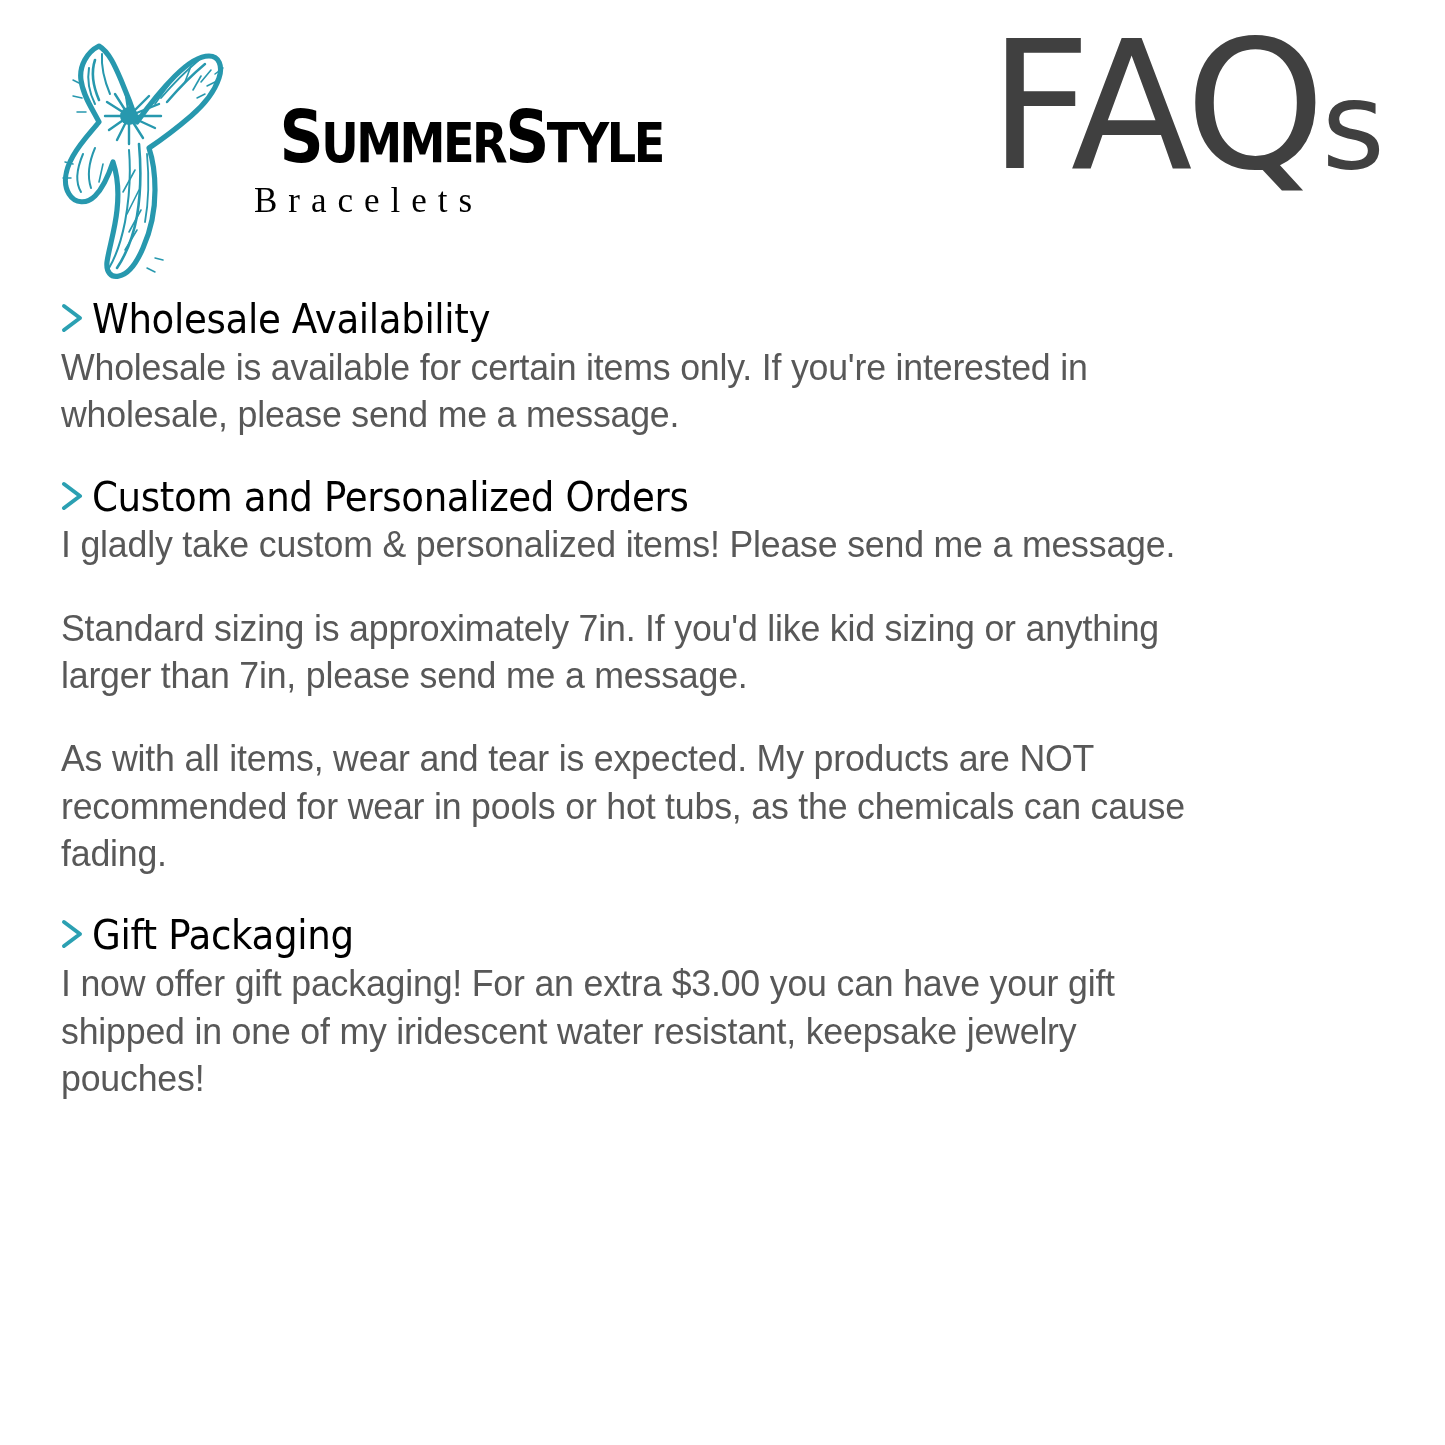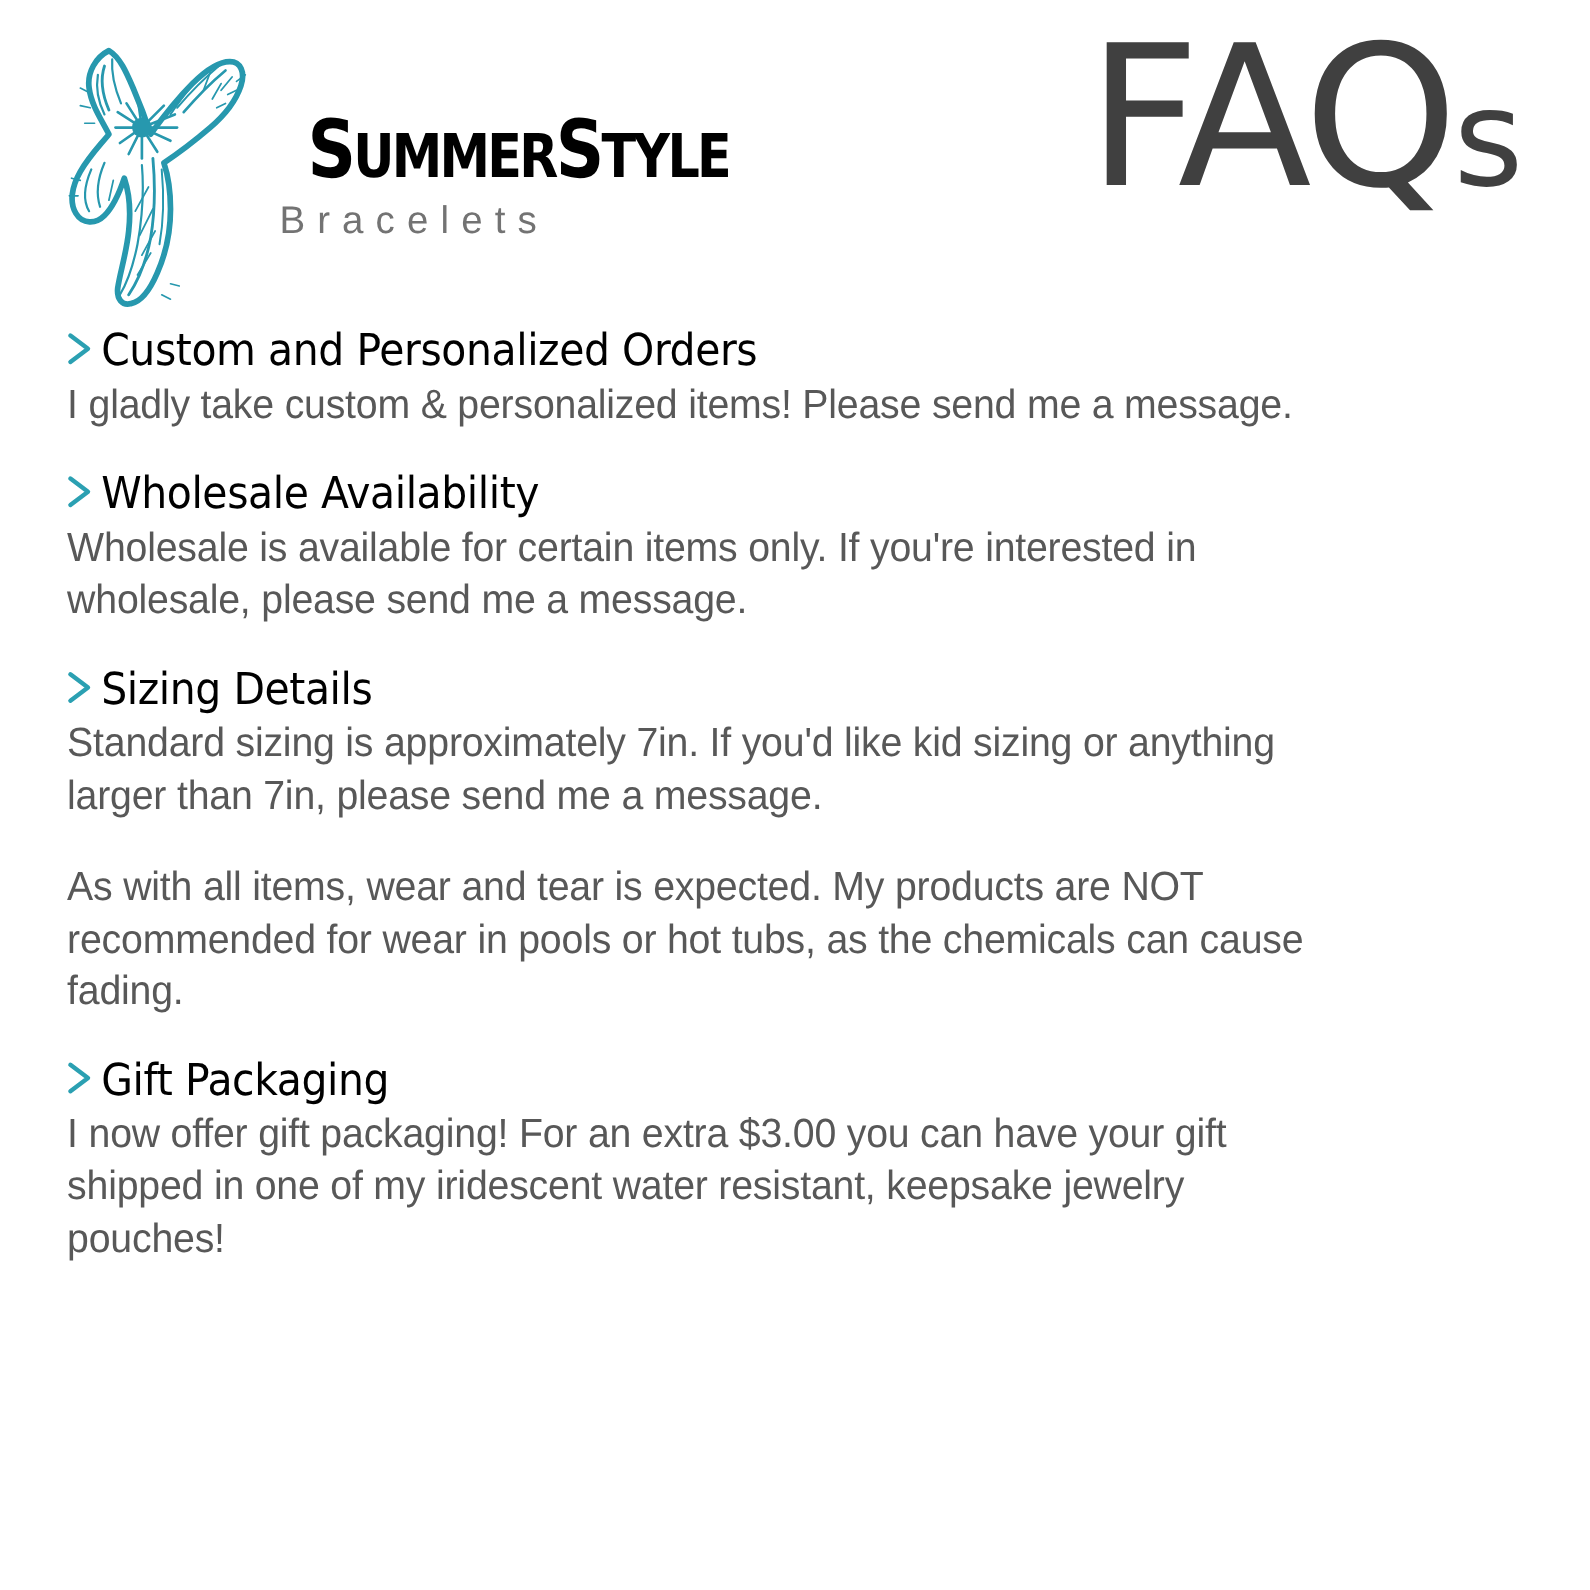--- a/index.html
+++ b/index.html
@@ -59,25 +59,25 @@
     letter-spacing: -3px;
     color: #000000;
     transform: scaleX(0.84);
     transform-origin: center;
     white-space: nowrap;
   }
   .brand-main .cap { font-size: 73px; }
   .brand-main .sc  { font-size: 55px; }
 
   .brand-sub {
-    font-family: Liberation Sans, sans-serif;
+    font-family: Liberation Serif, serif;
     font-weight: 400;
     font-size: 35px;
     letter-spacing: 11px;
-    color: #737373;
+    color: #000000;
     margin-top: 10px;
     white-space: nowrap;
     padding-left: 11px;
   }
 
   .faqs-title {
     position: absolute;
     right: 60px;
     top: 18px;
     font-family: "DejaVu Sans", sans-serif;
@@ -242,46 +242,38 @@
 
   <div class="faq-list">
 
     <div class="faq-item">
       <div class="faq-heading">
         <span class="chevron">
           <svg viewBox="0 0 26 34" width="26" height="34">
               <path d="M4 5 L20 17 L4 29" fill="none" stroke="#2BA0B2" stroke-width="4" stroke-linecap="round" stroke-linejoin="round"></path>
             </svg>
         </span>
-        <span class="faq-heading-text">Custom and Personalized Orders</span>
-      </div>
-      <div class="faq-body">I gladly take custom &amp; personalized items! Please send me a message.</div>
+        <span class="faq-heading-text">Wholesale Availability</span>
+      </div>
+      <div class="faq-body">Wholesale is available for certain items only. If you're interested in wholesale, please send me a message.</div>
     </div>
 
     <div class="faq-item">
       <div class="faq-heading">
         <span class="chevron">
           <svg viewBox="0 0 26 34" width="26" height="34">
               <path d="M4 5 L20 17 L4 29" fill="none" stroke="#2BA0B2" stroke-width="4" stroke-linecap="round" stroke-linejoin="round"></path>
             </svg>
         </span>
-        <span class="faq-heading-text">Wholesale Availability</span>
-      </div>
-      <div class="faq-body">Wholesale is available for certain items only. If you're interested in wholesale, please send me a message.</div>
-    </div>
-
-    <div class="faq-item">
-      <div class="faq-heading">
-        <span class="chevron">
-          <svg viewBox="0 0 26 34" width="26" height="34">
-              <path d="M4 5 L20 17 L4 29" fill="none" stroke="#2BA0B2" stroke-width="4" stroke-linecap="round" stroke-linejoin="round"></path>
-            </svg>
-        </span>
-        <span class="faq-heading-text">Sizing Details</span>
-      </div>
+        <span class="faq-heading-text">Custom and Personalized Orders</span>
+      </div>
+      <div class="faq-body">I gladly take custom &amp; personalized items! Please send me a message.</div>
+    </div>
+
+    <div class="faq-item">
       <div class="faq-body">Standard sizing is approximately 7in. If you'd like kid sizing or anything larger than 7in, please send me a message.</div>
     </div>
 
     <div class="faq-item">
       <div class="faq-body">As with all items, wear and tear is expected. My products are NOT recommended for wear in pools or hot tubs, as the chemicals can cause fading.</div>
     </div>
 
 
     <div class="faq-item">
       <div class="faq-heading">

